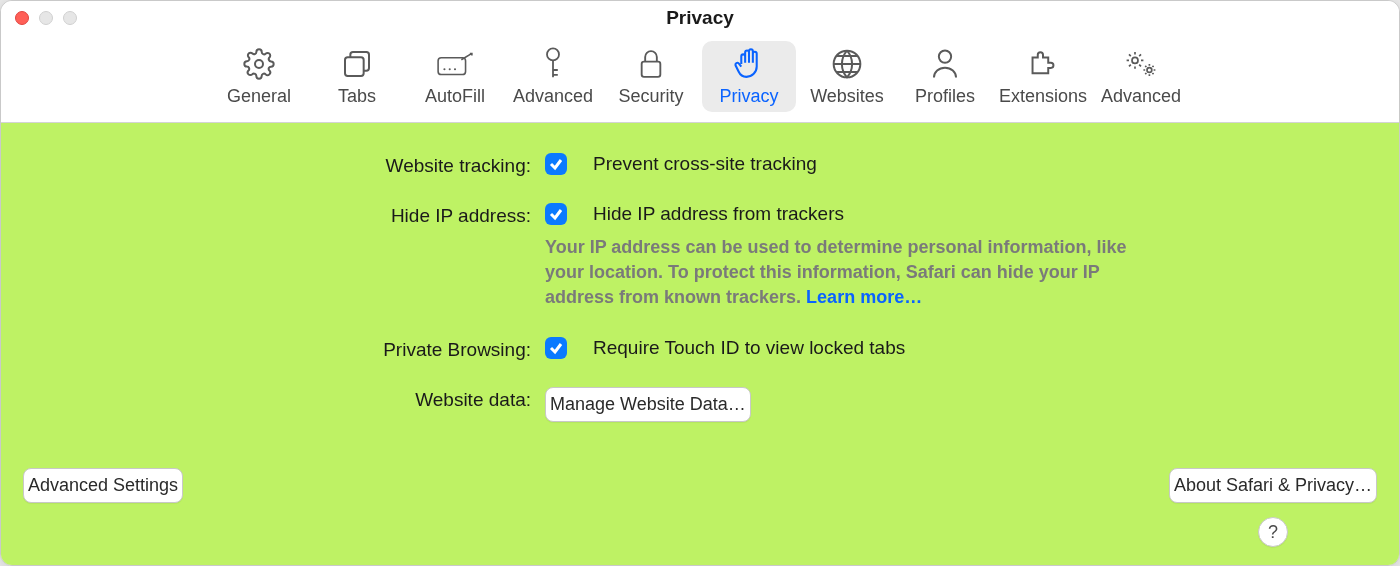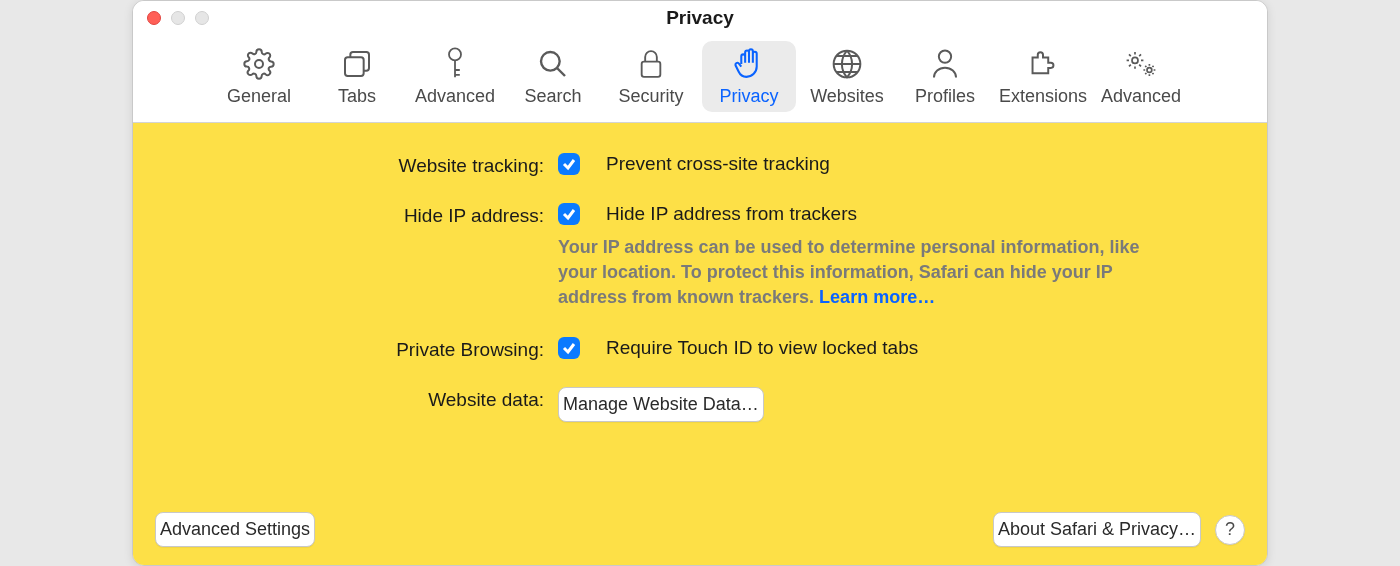--- a/index.html
+++ b/index.html
@@ -6,21 +6,21 @@
     body {
       margin: 0;
       font-family: -apple-system, "Helvetica Neue", Helvetica, Arial, sans-serif;
       background: #e8e8e8;
       display: flex;
       align-items: flex-start;
       justify-content: center;
       padding: 0;
     }
     .window {
-      width: 1136px;
+      width: 1400px;
       height: 566px;
       background: #f5f5f5;
       border: 1px solid #c9c9c9;
       border-radius: 12px;
       overflow: hidden;
       display: flex;
       flex-direction: column;
       box-shadow: 0 2px 10px rgba(0,0,0,0.1);
     }
     .titlebar {
@@ -70,21 +70,21 @@
     .tab .label { font-size: 18px; margin-top: 3px; white-space: nowrap; }
     .tab.selected {
       background: #ebebeb;
     }
     .tab.selected .label { color: #0a63ff; }
     svg { display: block; }
     .tab svg { stroke: #5a5a5a; }
     .tab.selected svg { stroke: #0a63ff; fill: none; }
     .content {
       flex: 1;
-      background: #fde047;
+      background: #bef264;
       position: relative;
       padding: 30px 80px 0 80px;
     }
     .form {
       max-width: 1000px;
       margin: 0 auto;
     }
     .row {
       display: flex;
       align-items: flex-start;
@@ -142,20 +142,21 @@
       left: 0; right: 0; bottom: 0;
       padding: 14px 22px 18px 22px;
       display: flex;
       align-items: flex-start;
       justify-content: space-between;
     }
     .footer-right {
       display: flex;
       align-items: center;
       gap: 14px;
+      flex-direction: column;
     }
     .help-button {
       width: 30px; height: 30px;
       border-radius: 50%;
       background: #ffffff;
       border: 1px solid #c8c8c8;
       display: flex; align-items: center; justify-content: center;
       font-size: 18px;
       color: #4a4a4a;
       box-shadow: 0 1px 1px rgba(0,0,0,0.05);
@@ -190,40 +191,43 @@
     <div class="tab">
       <span class="icon">
         <svg width="32" height="32" viewBox="0 0 24 24" fill="none" stroke-width="1.5">
           <rect x="3" y="7" width="14" height="14" rx="2"></rect>
           <path d="M7 7V5a2 2 0 0 1 2-2h10a2 2 0 0 1 2 2v10a2 2 0 0 1-2 2h-2"></path>
         </svg>
       </span>
       <span class="label">Tabs</span>
     </div>
 
+    <div class="tab">
+      <span class="icon">
+        <svg width="38" height="30" viewBox="0 0 36 24" fill="none" stroke-width="1.5">
+          <rect x="2" y="6" width="26" height="16" rx="3"></rect>
+          <circle cx="8" cy="17" r="1" fill="#5a5a5a" stroke="none"></circle>
+          <circle cx="13" cy="17" r="1" fill="#5a5a5a" stroke="none"></circle>
+          <circle cx="18" cy="17" r="1" fill="#5a5a5a" stroke="none"></circle>
+          <path d="M24 8 L34 2 M32 2 L34 2 L34 4"></path>
+        </svg>
+      </span>
+      <span class="label">AutoFill</span>
+    </div>
 
     <div class="tab">
       <span class="icon">
         <svg width="24" height="36" viewBox="0 0 16 30" fill="none" stroke-width="1.5">
           <circle cx="8" cy="7" r="5"></circle>
           <path d="M8 12 V26 M8 20 h4 M8 24 h4"></path>
         </svg>
       </span>
       <span class="label">Advanced</span>
     </div>
 
-    <div class="tab">
-      <span class="icon">
-        <svg width="32" height="32" viewBox="0 0 24 24" fill="none" stroke-width="1.8">
-          <circle cx="10" cy="10" r="7"></circle>
-          <path d="M15 15 L21 21"></path>
-        </svg>
-      </span>
-      <span class="label">Search</span>
-    </div>
 
     <div class="tab">
       <span class="icon">
         <svg width="28" height="34" viewBox="0 0 24 28" fill="none" stroke-width="1.6">
           <rect x="4" y="12" width="16" height="13" rx="2"></rect>
           <path d="M7 12 V8 a5 5 0 0 1 10 0 v4"></path>
         </svg>
       </span>
       <span class="label">Security</span>
     </div>

